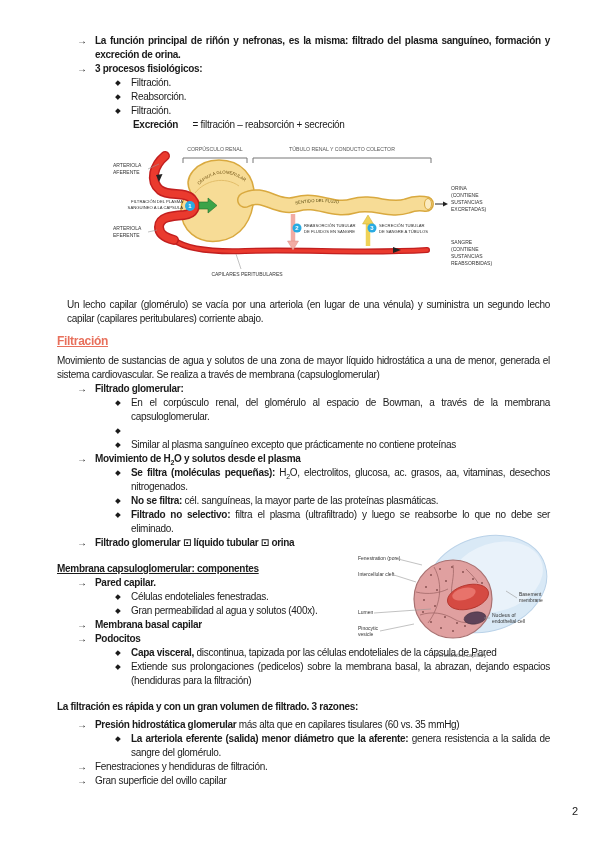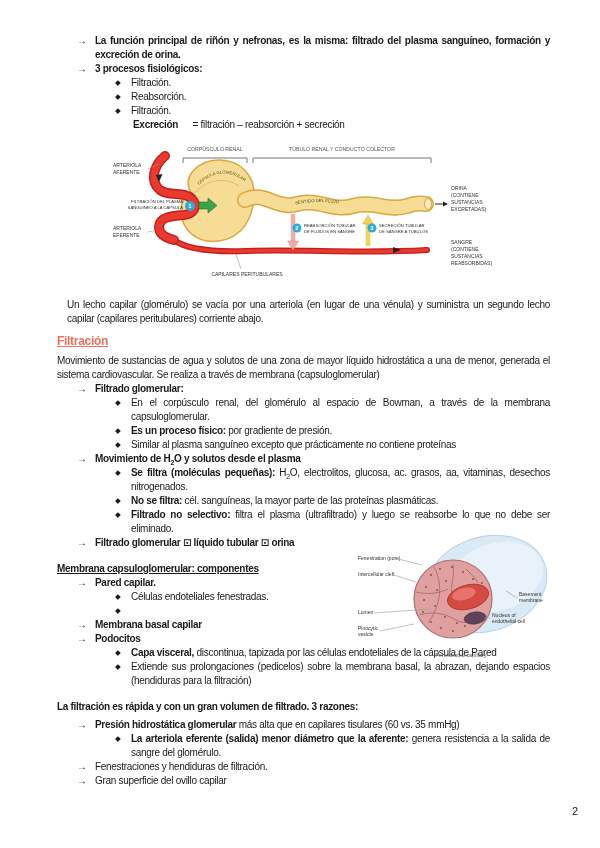--- a/index.html
+++ b/index.html
@@ -183,21 +183,20 @@
         <div class="li lvl1">
           <span class="marker">→</span>
           <span class="txt"><span style="font-weight: 700;">Filtrado glomerular:</span></span>
         </div>
         <div class="li lvl2">
           <span class="marker">◆</span>
           <span class="txt"><span style="font-weight: 400;">En el corpúsculo renal, del glomérulo al espacio de Bowman, a través de la membrana capsuloglomerular.</span></span>
         </div>
         <div class="li lvl2">
           <span class="marker">◆</span>
-          <span class="txt"><span style="font-weight: 700;">Es un proceso físico:</span><span style="font-weight: 400;"> por gradiente de presión.</span></span>
         </div>
         <div class="li lvl2">
           <span class="marker">◆</span>
           <span class="txt"><span style="font-weight: 400;">Similar al plasma sanguíneo excepto que prácticamente no contiene proteínas</span></span>
         </div>
         <div class="li lvl1">
           <span class="marker">→</span>
           <span class="txt"><span style="font-weight: 700;">Movimiento de H</span><sub style="font-weight: 700;">2</sub><span style="font-weight: 700;">O y solutos desde el plasma</span></span>
         </div>
         <div class="li lvl2">
@@ -223,20 +222,21 @@
         <div class="li lvl1">
           <span class="marker">→</span>
           <span class="txt"><span style="font-weight: 700;">Pared capilar.</span></span>
         </div>
         <div class="li lvl2">
           <span class="marker">◆</span>
           <span class="txt"><span style="font-weight: 400;">Células endoteliales fenestradas.</span></span>
         </div>
         <div class="li lvl2">
           <span class="marker">◆</span>
+          <span class="txt"><span style="font-weight: 400;">Gran permeabilidad al agua y solutos (400x).</span></span>
         </div>
         <div class="li lvl1">
           <span class="marker">→</span>
           <span class="txt"><span style="font-weight: 700;">Membrana basal capilar</span></span>
         </div>
         <div class="li lvl1">
           <span class="marker">→</span>
           <span class="txt"><span style="font-weight: 700;">Podocitos</span></span>
         </div>
         <div class="li lvl2">

